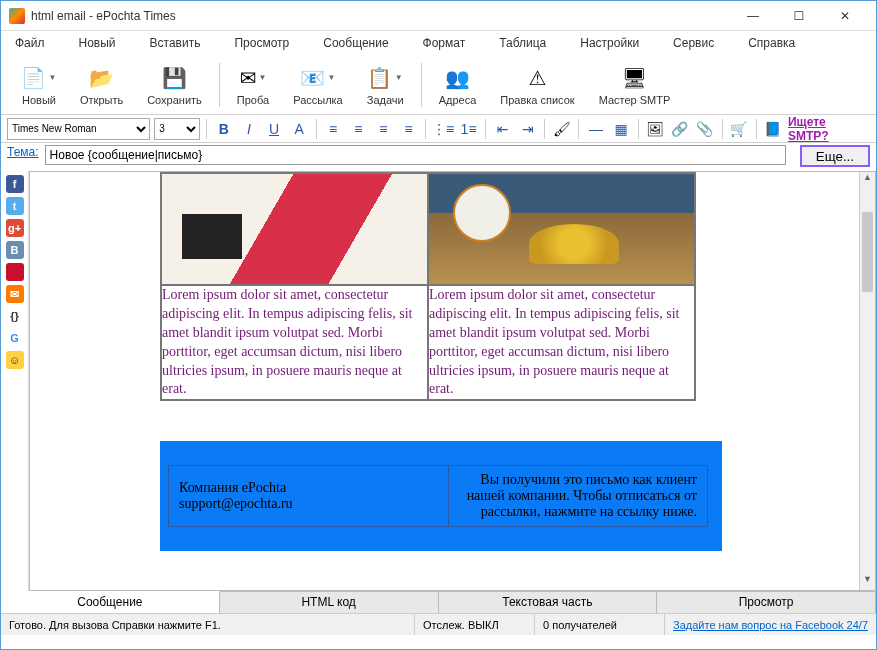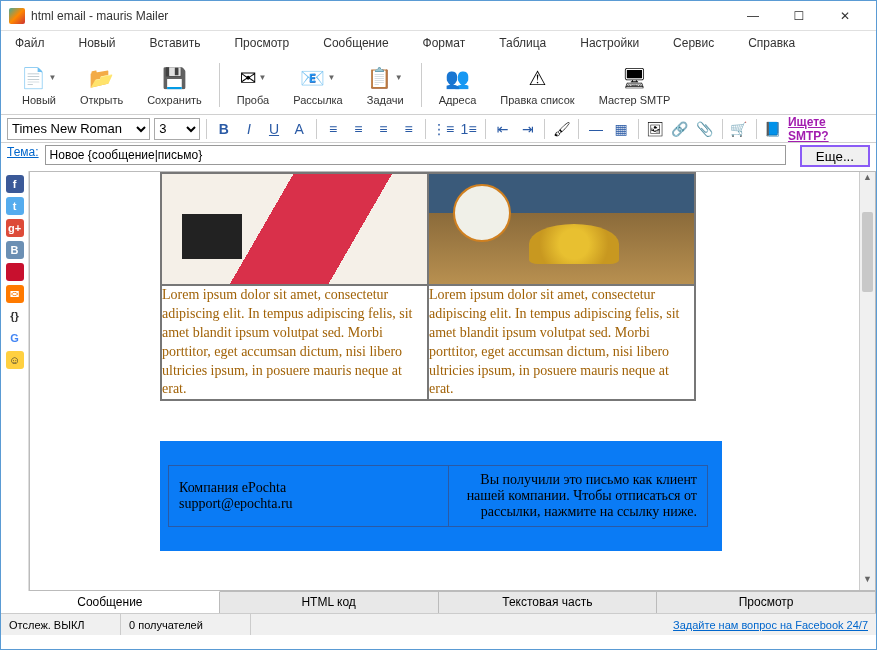--- a/index.html
+++ b/index.html
@@ -11,21 +11,21 @@
 .menubar { height: 24px; display: flex; align-items: center; padding: 0 6px; gap: 18px; background: #fff; }
 .menubar .mi { padding: 3px 8px; color: #333; cursor: pointer; }
 .ribbon { height: 60px; display: flex; align-items: center; padding: 4px 10px; background: #fff; gap: 2px; border-bottom: 1px solid #d0d0d0; }
 .rbtn { display: flex; flex-direction: column; align-items: center; justify-content: center; padding: 2px 10px; cursor: pointer; border: 1px solid transparent; border-radius: 3px; }
 .rbtn .ricon { width: 28px; height: 28px; display: flex; align-items: center; justify-content: center; font-size: 20px; }
 .rbtn .rlabel { font-size: 11px; color: #333; margin-top: 2px; }
 .rsep { width: 1px; height: 44px; background: #ccc; margin: 0 4px; }
 .drop-arrow { font-size: 8px; color: #666; margin-left: 2px; }
 
 .fmtbar { height: 28px; display: flex; align-items: center; padding: 2px 6px; gap: 4px; background: #fff; border-bottom: 1px solid #d0d0d0; }
-.fmtbar select { height: 22px; font-size: 13px; border: 1px solid #aaa; background: #fff; }
+.fmtbar select { height: 22px; font-size: 10px; border: 1px solid #aaa; background: #fff; }
 .fmtbar .ficon { width: 22px; height: 22px; display: flex; align-items: center; justify-content: center; cursor: pointer; border: 1px solid transparent; border-radius: 2px; font-size: 14px; }
 .fmtbar .fsep { width: 1px; height: 20px; background: #ccc; margin: 0 2px; }
 .smtp-link { color: #a21caf; text-decoration: underline; font-weight: bold; cursor: pointer; margin-left: auto; margin-right: 4px; }
 
 .subjbar { height: 28px; display: flex; padding: 2px 6px; gap: 6px; background: #fff; }
 .subjbar .slabel { color: #0066cc; text-decoration: underline; cursor: pointer; }
 .subjbar input { flex: 1; height: 20px; border: 1px solid #999; padding: 0 4px; font-size: 12px; }
 .more-btn { height: 22px; padding: 0 14px; border: 2px solid #8b5cf6; background: #f0f0f0; cursor: pointer; margin-left: 8px; }
 
 .mainrow { display: flex; height: 420px; }
@@ -39,40 +39,40 @@
 .scrollbar-v .arrow { position: absolute; left: 0; right: 0; height: 16px; text-align: center; font-size: 9px; color: #666; cursor: pointer; }
 
 .content-table { border-collapse: collapse; }
 .content-table td { border: 2px solid #777; vertical-align: top; background: #fff; font-family: "Times New Roman", serif; font-size: 14px; padding: 0; }
 .imgcell { height: 110px; width: 265px; }
 .img1 { width: 265px; height: 110px; background: linear-gradient(120deg, #f5f0e8 40%, #d9304a 40%, #d9304a 70%, #f5f0e8 70%); position: relative; }
 .img1::before { content: ""; position: absolute; left: 20px; top: 40px; width: 60px; height: 45px; background: #222; }
 .img2 { width: 265px; height: 110px; background: linear-gradient(#3a5a7a 0%, #3a5a7a 35%, #8a6a3a 35%, #b89050 100%); position: relative; }
 .img2::before { content: ""; position: absolute; left: 24px; top: 10px; width: 54px; height: 54px; background: #f0f0e8; border-radius: 50%; border: 2px solid #d08020; }
 .img2::after { content: ""; position: absolute; left: 100px; bottom: 20px; width: 90px; height: 40px; background: radial-gradient(circle, #e8c030 30%, #c89820 70%); border-radius: 50% 50% 10% 10%; }
-.txtcell { padding: 8px 6px; line-height: 1.35; color: #a16207; margin-left: 40px; }
+.txtcell { padding: 8px 6px; line-height: 1.35; color: #701a75; margin-left: 40px; }
 
 .bluefooter { background: #0a7bf5; width: 562px; margin-top: 40px; padding: 24px 4px; }
 .ftable { border-collapse: collapse; width: 540px; margin-left: 4px; }
 .ftable td { border: 1px solid #2a5aa5; padding: 6px 10px; font-family: "Times New Roman", serif; font-size: 14px; color: #000; vertical-align: middle; }
 
 .tabs { height: 22px; display: flex; border-top: 1px solid #bbb; background: #f5f5f5; }
 .tab { flex: 1; text-align: center; padding: 3px 0; border-right: 1px solid #bbb; cursor: pointer; background: #e8e8e8; }
 .tab.active { background: #fff; border-top: 1px solid #fff; margin-top: -1px; }
 
 .statusbar { height: 22px; display: flex; align-items: center; background: #f0f0f0; border-top: 1px solid #ccc; font-size: 11px; }
 .statusbar .cell { padding: 0 8px; border-right: 1px solid #ccc; height: 100%; display: flex; align-items: center; }
 .statusbar .cell.fb { color: #0066cc; text-decoration: underline; cursor: pointer; margin-left: auto; border-right: none; }
 </style>
 </head>
 <body>
 
 <div class="titlebar">
   <div class="app-icon"></div>
-  <div class="title">html email - mauris Mailer</div>
+  <div class="title">html email - ePochta Times</div>
   <div class="winbtn">—</div>
   <div class="winbtn">☐</div>
   <div class="winbtn">✕</div>
 </div>
 
 <div class="menubar" id="menubar">
     <div class="mi">Файл</div>
     <div class="mi">Новый</div>
     <div class="mi">Вставить</div>
     <div class="mi">Просмотр</div>
@@ -217,16 +217,17 @@
 </div>
 
 <div class="tabs" id="tabs">
     <div class="tab active">Сообщение</div>
     <div class="tab">HTML код</div>
     <div class="tab">Текстовая часть</div>
     <div class="tab">Просмотр</div>
   </div>
 
 <div class="statusbar">
+  <div class="cell" style="flex:2">Готово. Для вызова Справки нажмите F1.</div>
   <div class="cell" style="width:120px">Отслеж. ВЫКЛ</div>
   <div class="cell" style="width:130px">0 получателей</div>
   <div class="cell fb">Задайте нам вопрос на Facebook 24/7</div>
 </div>
 
 </body></html>

